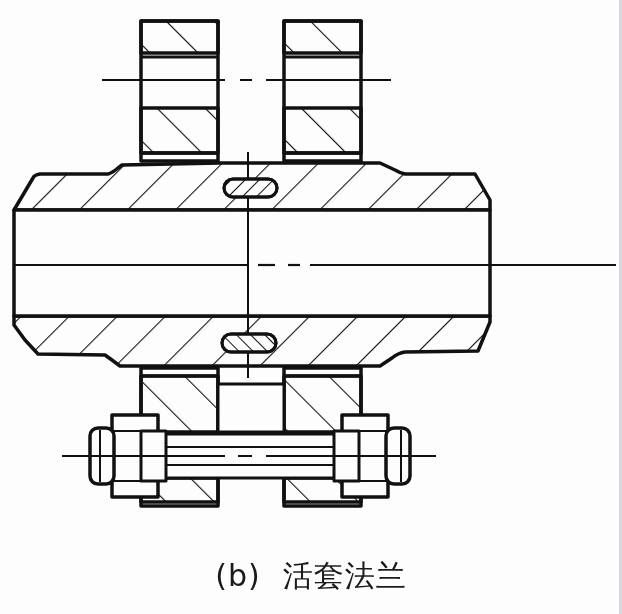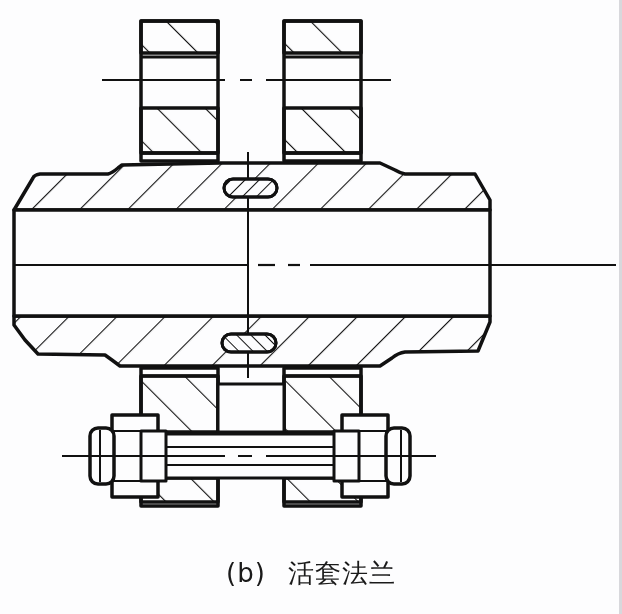--- a/index.html
+++ b/index.html
@@ -1,18 +1,18 @@
 <!DOCTYPE html>
 <html><head>
 <meta charset="utf-8">
 <style>
   html, body { margin: 0; padding: 0; background: #fdfdfe; }
   body { width: 622px; height: 614px; position: relative; overflow: hidden; font-family: "DejaVu Sans", sans-serif; }
   #diagram { position: absolute; left: 0; top: 0; }
-  .caption { position: absolute; left: 0; width: 622px; top: 556px; text-align: center; font-size: 26px; color: #1a1a1a; letter-spacing: 1px; }
+  .caption { position: absolute; left: 0; width: 622px; top: 556px; text-align: center; font-size: 30px; color: #1a1a1a; letter-spacing: 1px; }
   .caption .label { margin-right: 22px; }
   .edge { position: absolute; right: 0; top: 0; width: 3px; height: 614px; background: #d8d8dc; }
 </style>
 </head>
 <body>
 
 <svg id="diagram" width="622" height="614" viewBox="0 0 622 614">
   <defs>
     <pattern id="hatchR" patternUnits="userSpaceOnUse" width="34" height="34" patternTransform="rotate(45)">
       <line x1="0" y1="0" x2="0" y2="34" stroke="#111" stroke-width="2.2"></line>

